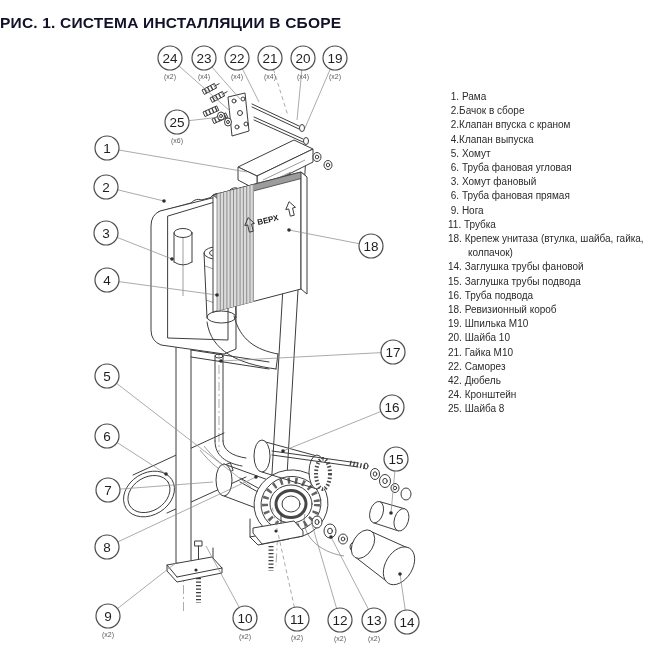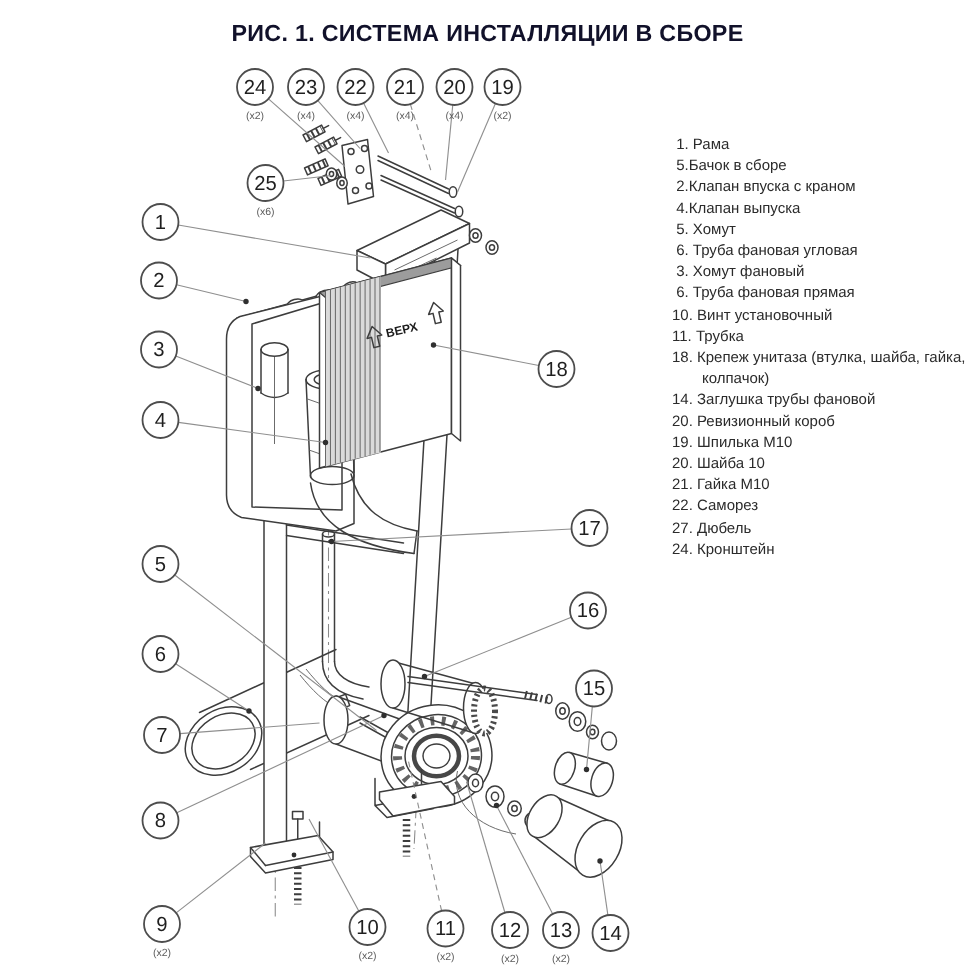--- a/index.html
+++ b/index.html
@@ -1,21 +1,21 @@
 <!DOCTYPE html>
 <html><head>
 <meta charset="utf-8">
 <style>
   html,body{margin:0;padding:0;}
   body{
     width:650px;height:650px;background:#ffffff;position:relative;overflow:hidden;
     font-family:"Liberation Sans", sans-serif;
   }
   .page-title{
-    position:absolute;left:0;top:14px;width:650px;text-align:center;
+    position:absolute;left:0;top:14px;width:650px;
     font-size:15.5px;font-weight:700;color:#11112a;letter-spacing:.2px;
   }
   .parts-list{
     position:absolute;left:448px;top:90px;width:200px;
     font-size:10px;line-height:14.2px;color:#2b2b2b;
   }
   .parts-list .item{
     white-space:pre-wrap;
     padding-left:20px;text-indent:-20px;
   }
@@ -386,31 +386,34 @@
       <g>
         <circle cx="177" cy="122" r="12" class="callout-circle"></circle>
         <text x="177" y="126.5" class="callout-num">25</text>
         <text x="177" y="143" class="callout-qty">(x6)</text>
       </g>
     </g>
 </svg>
 
 <div class="parts-list" id="parts-list">
     <div class="item"> 1. Рама</div>
-    <div class="item"> 5.Бачок в сборе</div>
+    <div class="item"> 2.Бачок в сборе</div>
     <div class="item"> 2.Клапан впуска с краном</div>
     <div class="item"> 4.Клапан выпуска</div>
     <div class="item"> 5. Хомут</div>
     <div class="item"> 6. Труба фановая угловая</div>
     <div class="item"> 3. Хомут фановый</div>
     <div class="item"> 6. Труба фановая прямая</div>
-    <div class="item">10. Винт установочный</div>
+    <div class="item"> 9. Нога</div>
     <div class="item">11. Трубка</div>
     <div class="item">18. Крепеж унитаза (втулка, шайба, гайка, колпачок)</div>
     <div class="item">14. Заглушка трубы фановой</div>
-    <div class="item">20. Ревизионный короб</div>
+    <div class="item">15. Заглушка трубы подвода</div>
+    <div class="item">16. Труба подвода</div>
+    <div class="item">18. Ревизионный короб</div>
     <div class="item">19. Шпилька М10</div>
     <div class="item">20. Шайба 10</div>
     <div class="item">21. Гайка М10</div>
     <div class="item">22. Саморез</div>
-    <div class="item">27. Дюбель</div>
+    <div class="item">42. Дюбель</div>
     <div class="item">24. Кронштейн</div>
+    <div class="item">25. Шайба 8</div>
   </div>
 
 </body></html>

